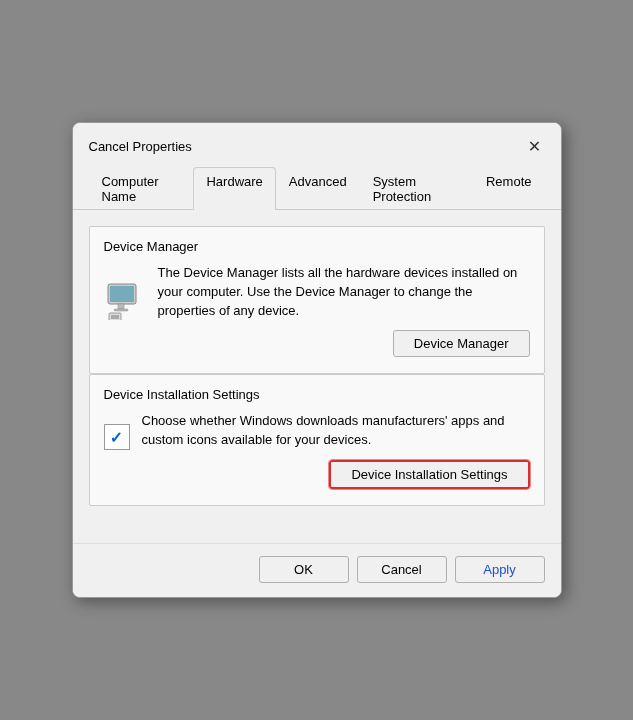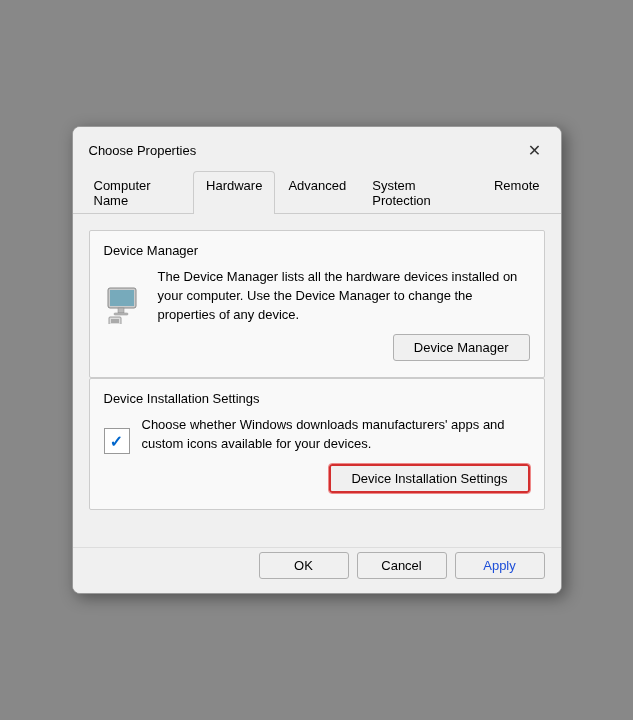--- a/index.html
+++ b/index.html
@@ -42,21 +42,21 @@
       cursor: pointer;
       display: flex;
       align-items: center;
       justify-content: center;
       border-radius: 4px;
       font-size: 16px;
       color: #333;
     }
     .tabs {
       display: flex;
-      padding: 0 8px;
+      padding: 0 16px;
       background: #f0f0f0;
       border-bottom: 1px solid #ccc;
       gap: 0;
     }
     .tab {
       padding: 6px 12px;
       cursor: pointer;
       font-size: 13px;
       color: #000;
       border: 1px solid transparent;
@@ -139,21 +139,21 @@
     }
     .checkmark {
       color: #0066cc;
       font-size: 16px;
       font-weight: bold;
     }
     .footer {
       display: flex;
       justify-content: flex-end;
       align-items: center;
-      padding: 4px 16px 14px;
+      padding: 12px 16px 14px;
       gap: 8px;
       background: #f0f0f0;
       border-top: 1px solid #ddd;
       margin-top: 21px;
     }
     .footer-btn {
       background: #f0f0f0;
       border: 1px solid #b0b0b0;
       padding: 5px 0;
       width: 90px;
@@ -167,21 +167,21 @@
       cursor: default;
       background: #f0f0f0;
     }
   </style>
 </head>
 <body>
 
 <div class="dialog">
 
   <div class="title-bar">
-    <span class="title-bar-text">Choose Properties</span>
+    <span class="title-bar-text">Cancel Properties</span>
     <button class="close-btn">✕</button>
   </div>
 
   <div class="tabs">
     <div class="tab">Computer Name</div>
     <div class="tab active">Hardware</div>
     <div class="tab">Advanced</div>
     <div class="tab">System Protection</div>
     <div class="tab">Remote</div>
   </div>

